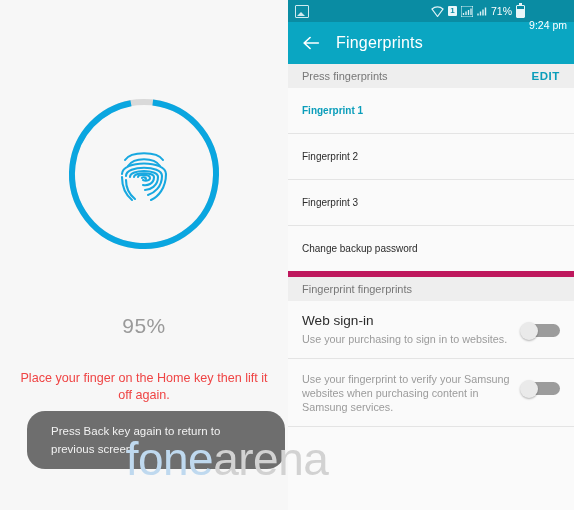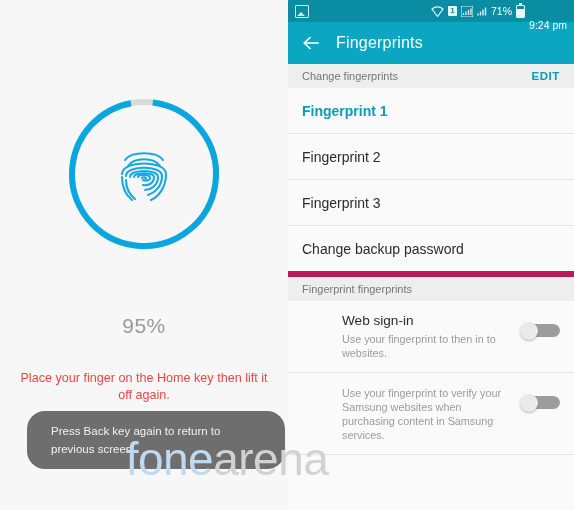--- a/index.html
+++ b/index.html
@@ -99,35 +99,35 @@
     font-size:11px;color:#777777;flex:1;
   }
   .section-head .sh-action{
     font-size:11.5px;color:#0a9dba;font-weight:bold;letter-spacing:0.6px;
   }
 
   .list{background:#fafafa;}
   .list-item{
     height:45px;display:flex;align-items:center;
     padding:0 14px;
-    font-size:14px;color:#2b2b2b;
+    font-size:10px;color:#2b2b2b;
     border-bottom:1px solid #e4e4e4;
     background:#fafafa;
   }
   .list-item.first{border-top:none;}
   .list-item.active{color:#0a9dba;font-weight:bold;}
   .list-item:last-child{border-bottom:6px solid #be185d;}
 
   .toggle-item{
     display:flex;align-items:flex-start;
     padding:11px 14px 12px 14px;
     border-bottom:1px solid #e4e4e4;
     background:#fafafa;
   }
-  .ti-text{flex:1;padding-right:8px;margin-left:40px;}
+  .ti-text{flex:1;padding-right:8px;}
   .ti-title{font-size:13.6px;color:#2b2b2b;line-height:18px;}
   .ti-desc{font-size:10.8px;color:#9b9b9b;line-height:14px;margin-top:2px;}
   .switch{
     flex:0 0 auto;width:40px;height:17px;position:relative;margin-top:10px;
   }
   .sw-track{
     position:absolute;right:0;top:2px;width:34px;height:13px;
     background:#9c9c9c;border-radius:7px;
   }
   .sw-knob{
@@ -212,21 +212,21 @@
     </div>
 
     <div class="app-bar">
       <svg class="back-arrow" viewBox="0 0 24 24">
         <path d="M20 12 H5 M11 6 L4.5 12 L11 18" fill="none" stroke="#ffffff" stroke-width="1.8" stroke-linecap="round" stroke-linejoin="round"></path>
       </svg>
       <div class="app-title">Fingerprints</div>
     </div>
 
     <div class="section-head">
-      <span class="sh-label">Change fingerprints</span>
+      <span class="sh-label">Press fingerprints</span>
       <span class="sh-action">EDIT</span>
     </div>
 
     <div class="list">
       <div class="list-item first active">
         <span>Fingerprint 1</span>
       </div>
       <div class="list-item">
         <span>Fingerprint 2</span>
       </div>
@@ -238,21 +238,21 @@
       </div>
     </div>
 
     <div class="section-head">
       <span class="sh-label">Fingerprint fingerprints</span>
     </div>
 
     <div class="toggle-item">
       <div class="ti-text">
         <div class="ti-title">Web sign-in</div>
-        <div class="ti-desc">Use your fingerprint to then in to websites.</div>
+        <div class="ti-desc">Use your purchasing to sign in to websites.</div>
       </div>
       <div class="switch">
         <span class="sw-track"></span>
         <span class="sw-knob"></span>
       </div>
     </div>
 
     <div class="toggle-item">
       <div class="ti-text">
         <div class="ti-desc">Use your fingerprint to verify your Samsung websites when purchasing content in Samsung services.</div>

